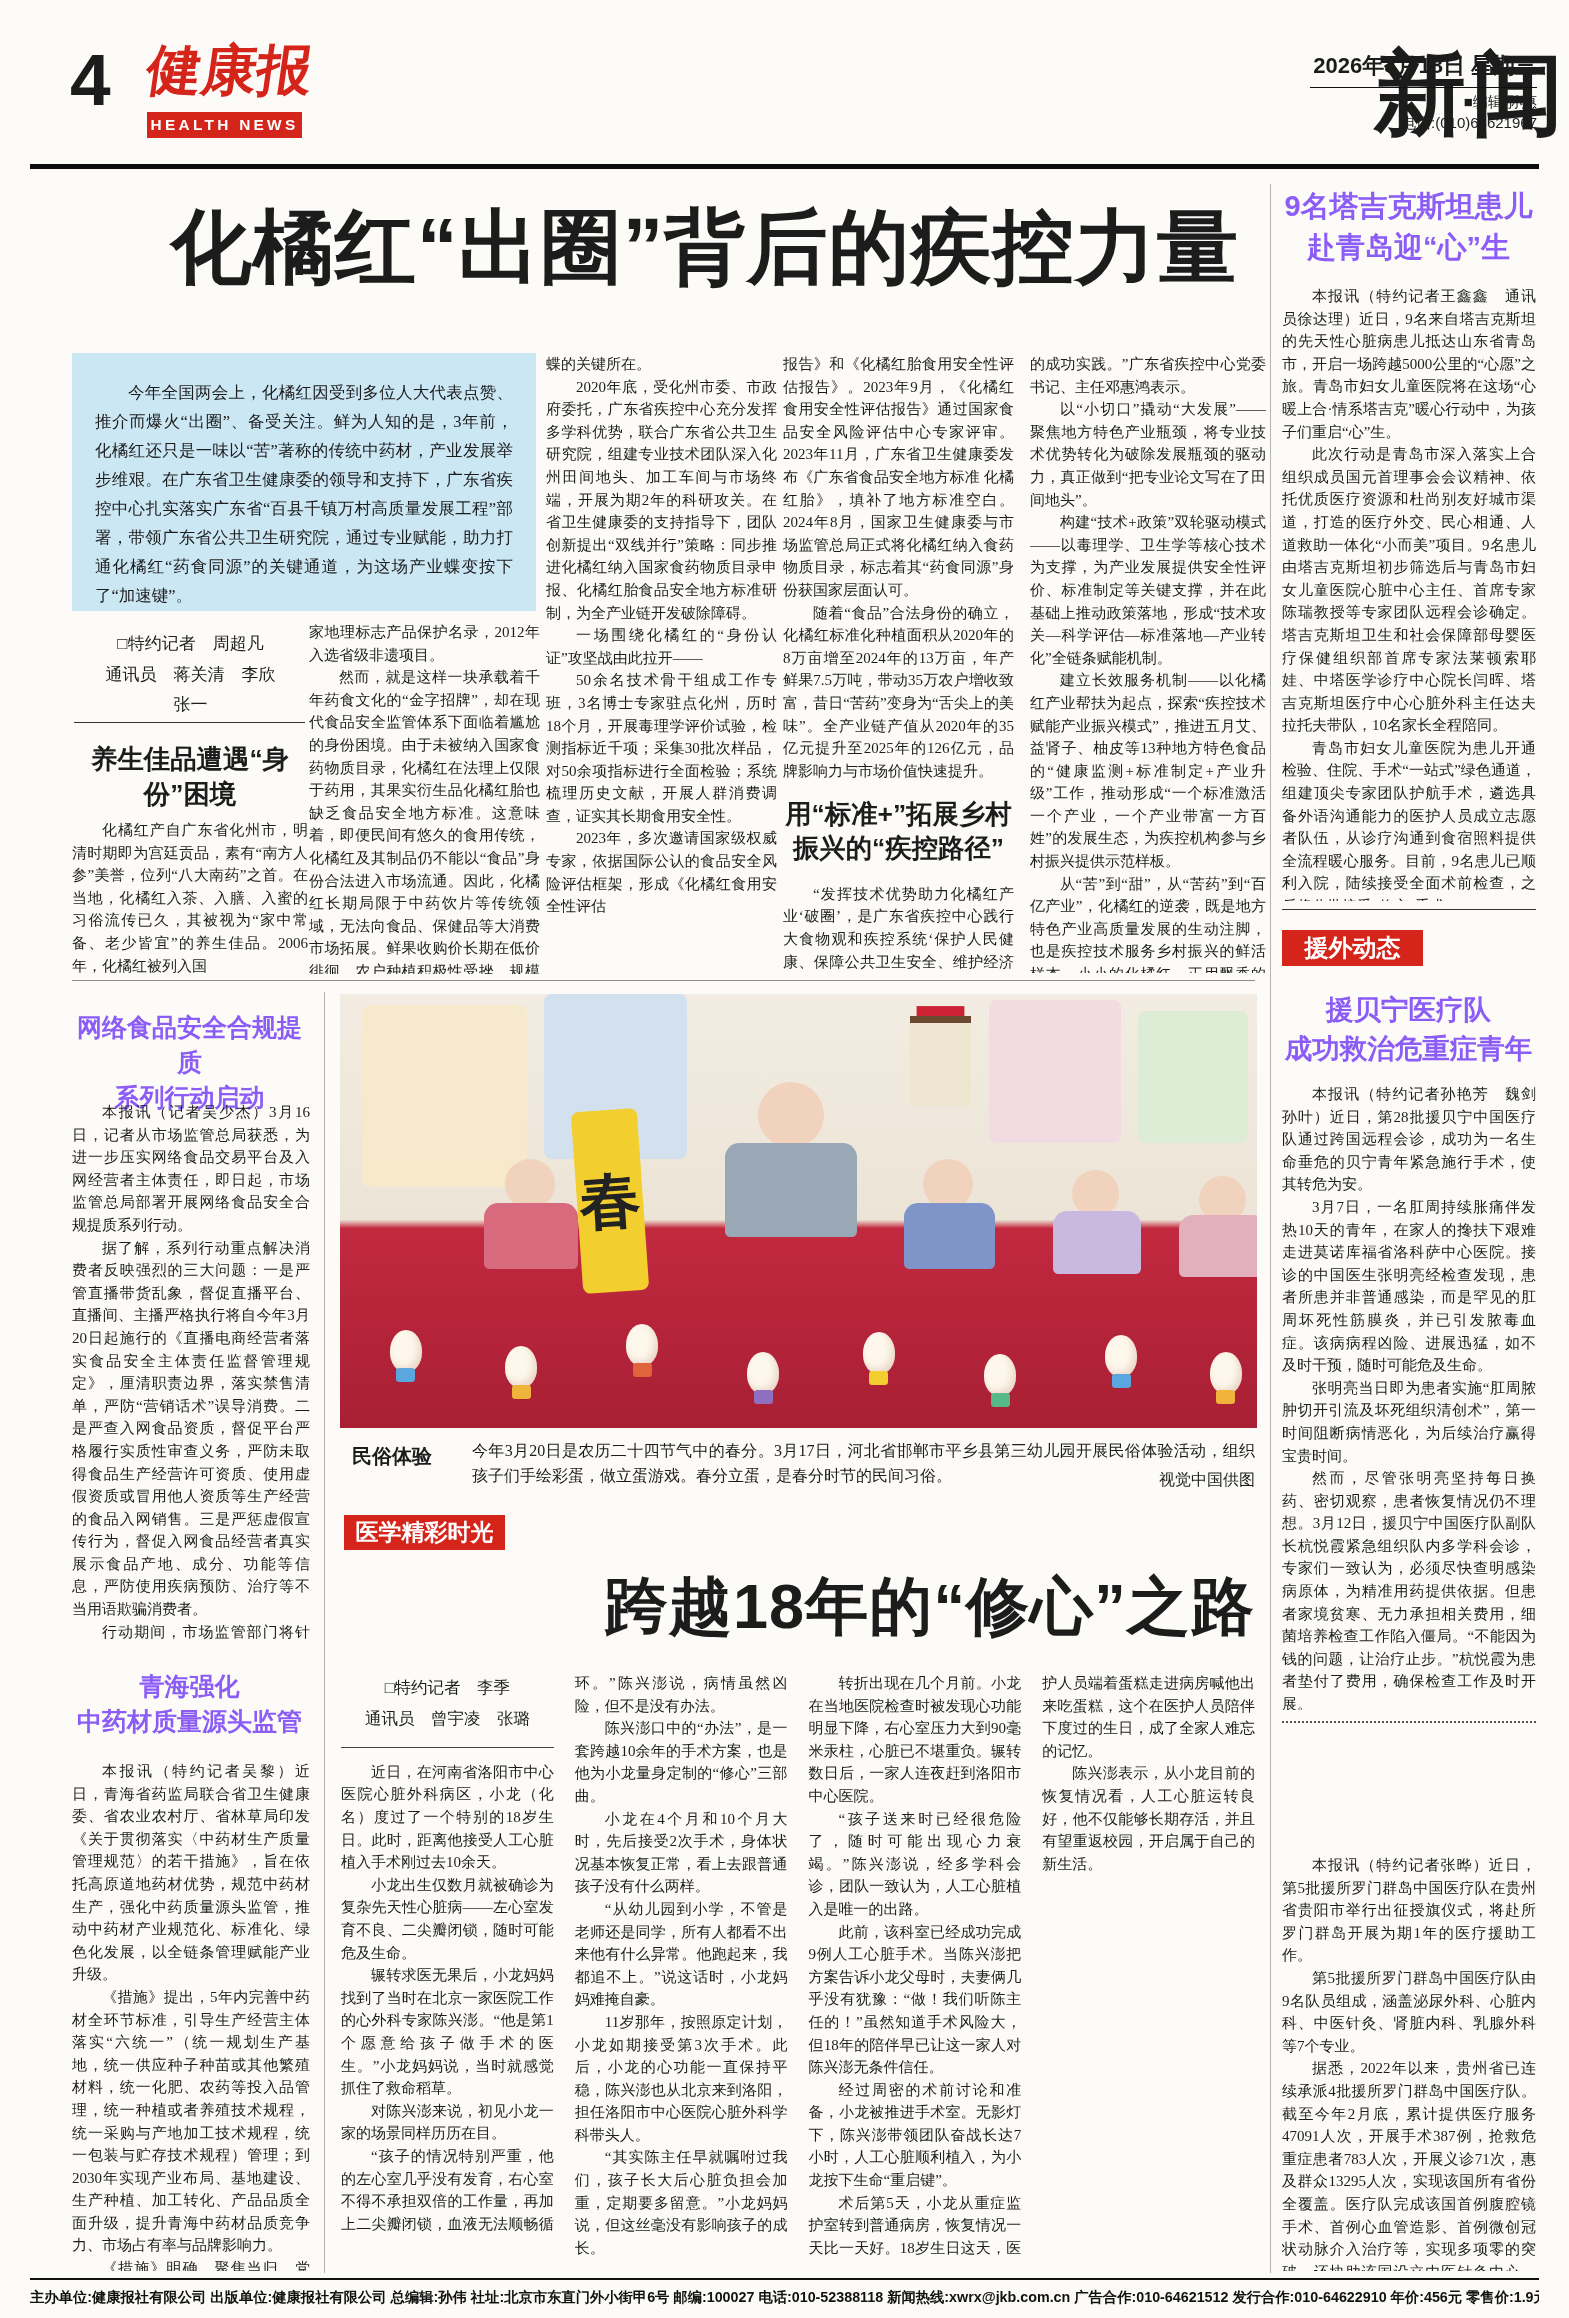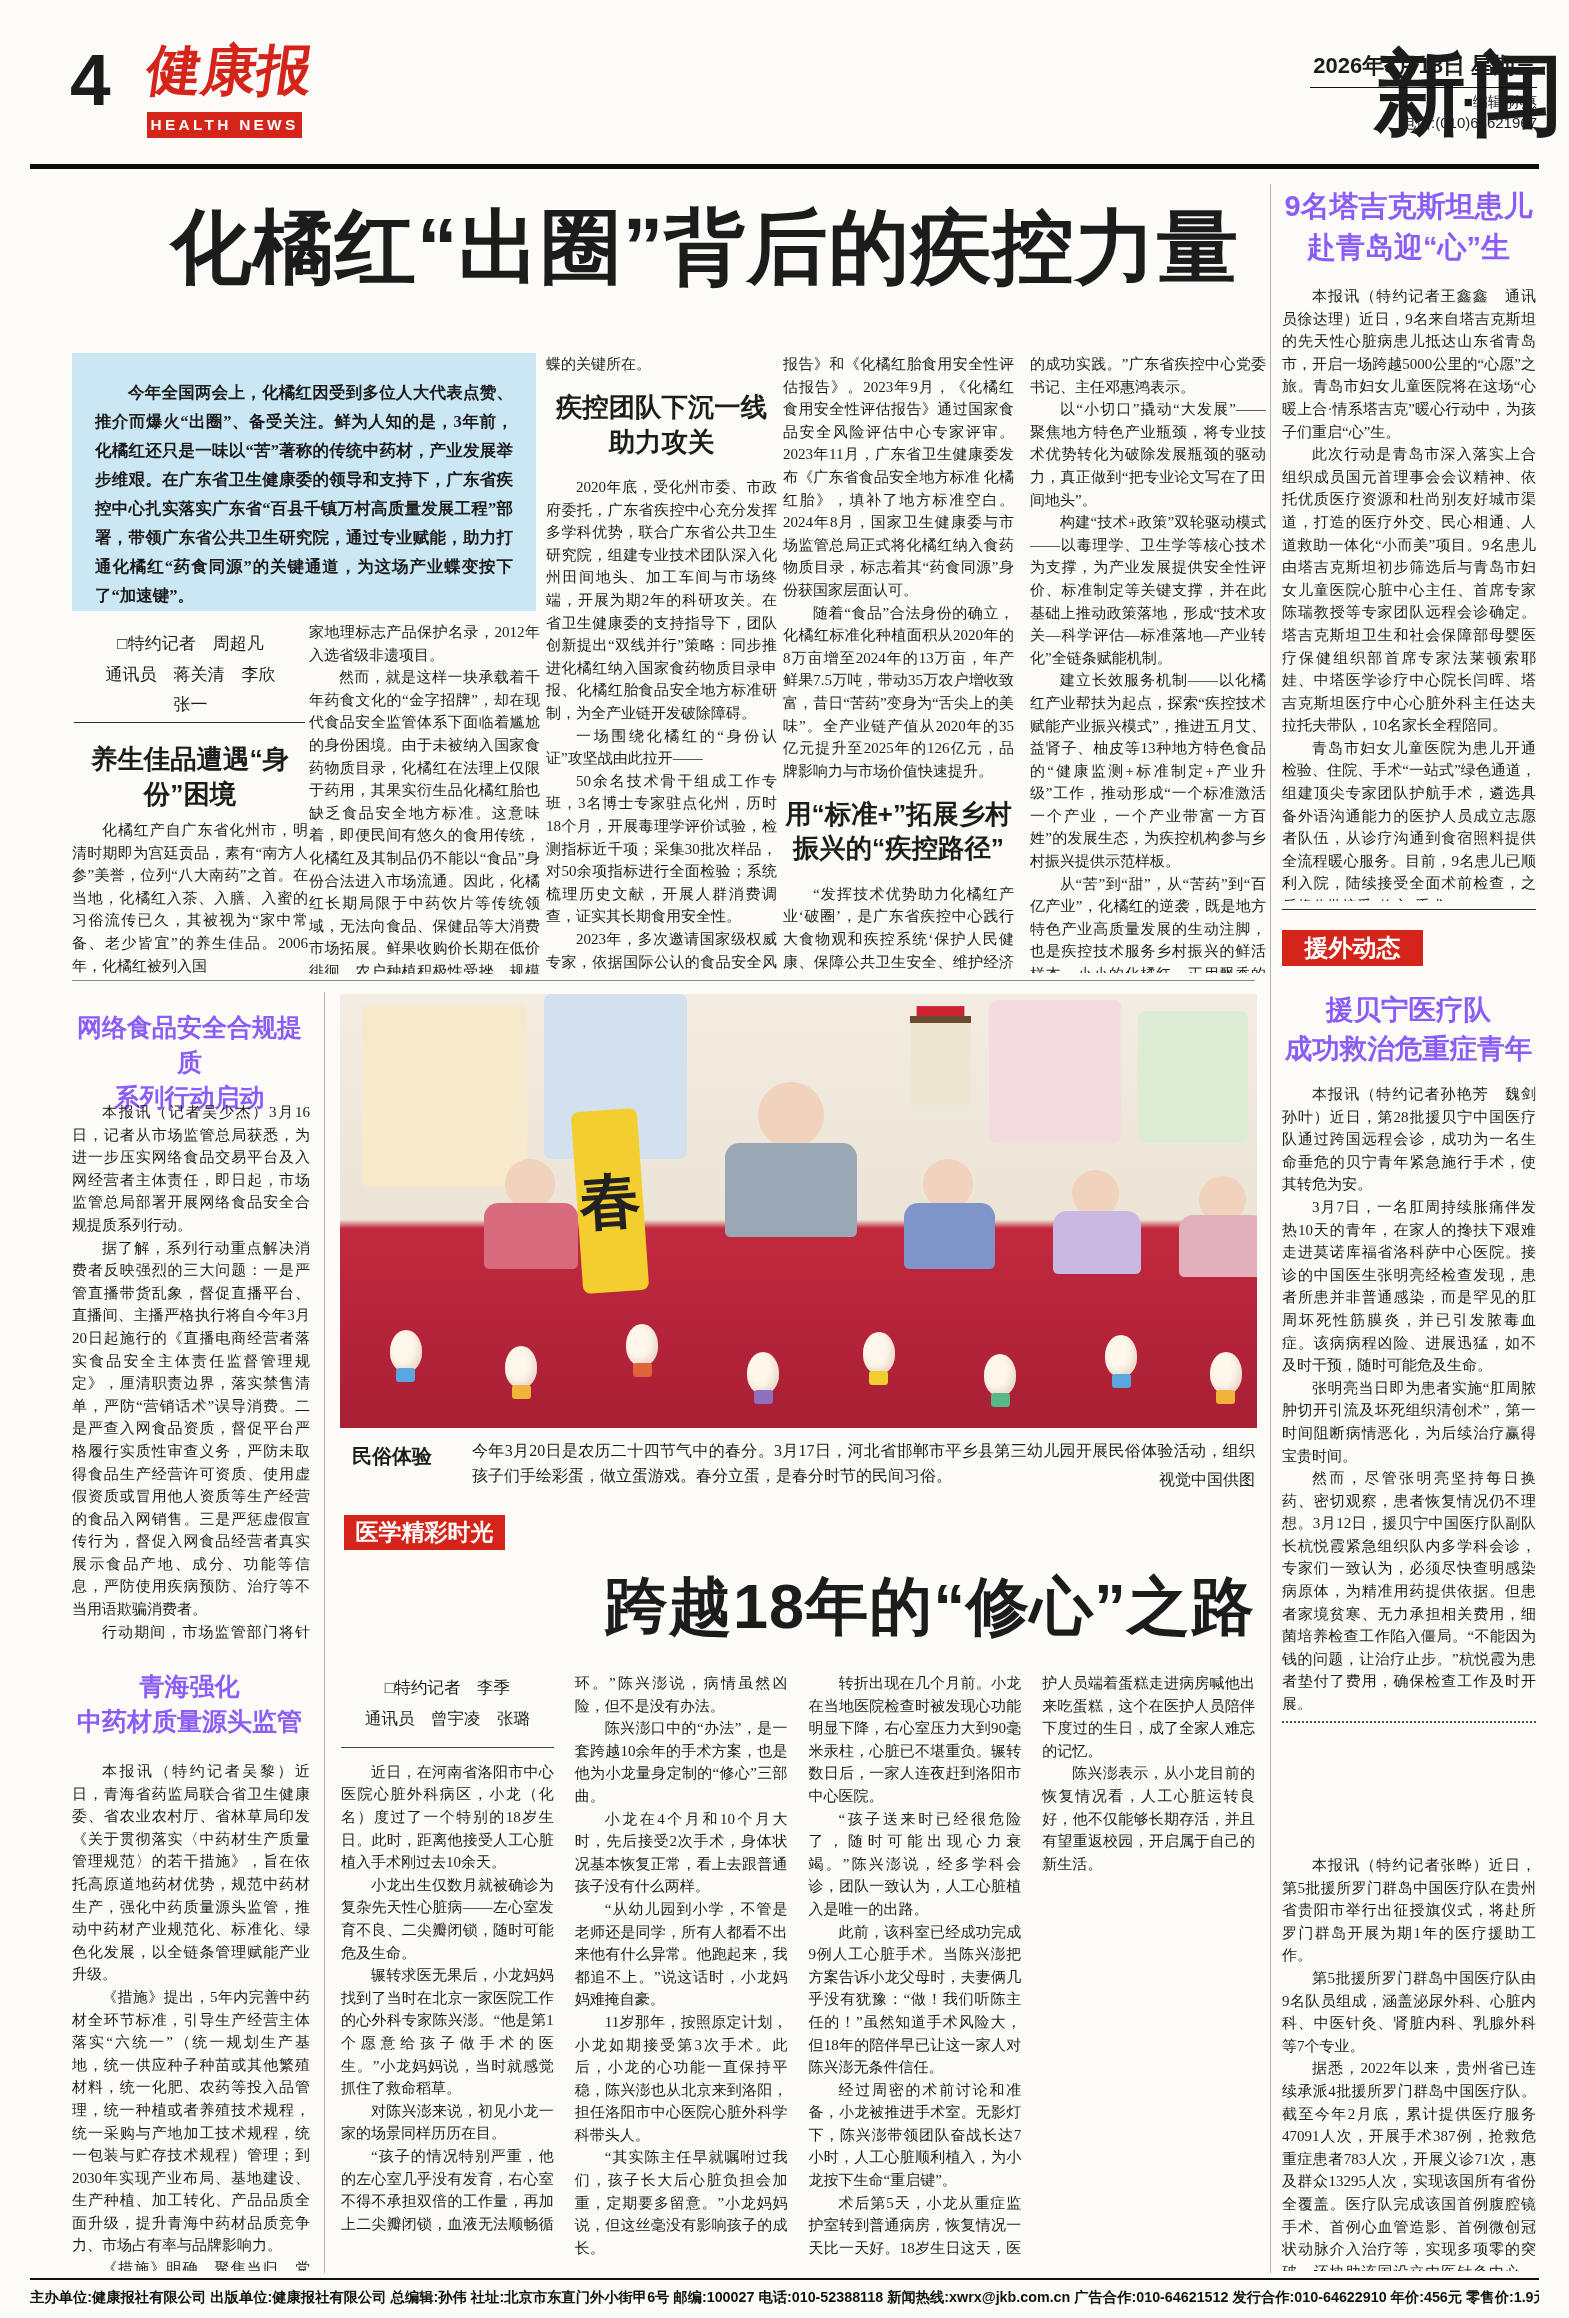--- a/index.html
+++ b/index.html
@@ -45,21 +45,21 @@
     <div style="height:1.7px;background:#111;margin:5.5px 0 4.4px;"></div>
     <div class="sans" style="font-size:15px;">■编辑/孙惠</div>
     <div class="sans" style="font-size:15px;margin-top:2.2px;">电话:(010)64621967</div>
   </div>
 
   <div class="abs" style="left:30px;top:164px;width:1509px;height:5px;background:#0d0d0d;"></div>
 
   <div class="abs sans ctr" style="left:83px;top:203px;width:1156px;font-size:81px;font-weight:900;letter-spacing:1.1px;line-height:1.1;">化橘红“出圈”背后的疾控力量</div>
 
   <div class="abs" style="left:72px;top:353px;width:464px;height:258px;background:#cbe7f4;box-sizing:border-box;padding:25px 23px 16.5px;">
-    <p class="para" style="font-size:16.5px;line-height:29px;text-align:justify;margin:0;font-weight:bold;">今年全国两会上，化橘红因受到多位人大代表点赞、推介而爆火“出圈”、备受关注。鲜为人知的是，3年前，化橘红还只是一味以“苦”著称的传统中药材，产业发展举步维艰。在广东省卫生健康委的领导和支持下，广东省疾控中心扎实落实广东省“百县千镇万村高质量发展工程”部署，带领广东省公共卫生研究院，通过专业赋能，助力打通化橘红“药食同源”的关键通道，为这场产业蝶变按下了“加速键”。</p>
+    <p class="para" style="font-size:16.5px;line-height:29px;text-align:justify;margin:0;">今年全国两会上，化橘红因受到多位人大代表点赞、推介而爆火“出圈”、备受关注。鲜为人知的是，3年前，化橘红还只是一味以“苦”著称的传统中药材，产业发展举步维艰。在广东省卫生健康委的领导和支持下，广东省疾控中心扎实落实广东省“百县千镇万村高质量发展工程”部署，带领广东省公共卫生研究院，通过专业赋能，助力打通化橘红“药食同源”的关键通道，为这场产业蝶变按下了“加速键”。</p>
   </div>
 
   <div class="abs byline" style="left:72px;top:621px;width:237px;margin-top:8px;">
     <div>□特约记者　周超凡</div>
     <div>通讯员　蒋关清　李欣</div>
     <div>张一</div>
   </div>
   <div class="abs rule" style="left:74px;top:722px;width:231px;height:1.1px;"></div>
 
   <div class="abs subhead" style="left:72px;top:742px;width:236px;margin:0;">养生佳品遭遇“身份”困境</div>
@@ -70,21 +70,20 @@
 
   <div class="abs body-col" style="left:309px;top:621px;width:231px;height:353px;">
     <p class="noind">家地理标志产品保护名录，2012年入选省级非遗项目。</p>
     <div>
         <p class="para">然而，就是这样一块承载着千年药食文化的“金字招牌”，却在现代食品安全监管体系下面临着尴尬的身份困境。由于未被纳入国家食药物质目录，化橘红在法理上仅限于药用，其果实衍生品化橘红胎也缺乏食品安全地方标准。这意味着，即便民间有悠久的食用传统，化橘红及其制品仍不能以“食品”身份合法进入市场流通。因此，化橘红长期局限于中药饮片等传统领域，无法向食品、保健品等大消费市场拓展。鲜果收购价长期在低价徘徊，农户种植积极性受挫，规模化种植难以推进，破解“能否作为食品”的合法身份困境，成为化橘红产业破茧成</p>
       </div>
   </div>
 
   <div class="abs body-col" style="left:546px;top:353px;width:231px;height:620px;">
     <p class="noind">蝶的关键所在。</p>
-    <div class="subhead">疾控团队下沉一线助力攻关</div>
     <div>
         <p class="para">2020年底，受化州市委、市政府委托，广东省疾控中心充分发挥多学科优势，联合广东省公共卫生研究院，组建专业技术团队深入化州田间地头、加工车间与市场终端，开展为期2年的科研攻关。在省卫生健康委的支持指导下，团队创新提出“双线并行”策略：同步推进化橘红纳入国家食药物质目录申报、化橘红胎食品安全地方标准研制，为全产业链开发破除障碍。</p>
         <p class="para">一场围绕化橘红的“身份认证”攻坚战由此拉开——</p>
         <p class="para">50余名技术骨干组成工作专班，3名博士专家驻点化州，历时18个月，开展毒理学评价试验，检测指标近千项；采集30批次样品，对50余项指标进行全面检验；系统梳理历史文献，开展人群消费调查，证实其长期食用安全性。</p>
         <p class="para">2023年，多次邀请国家级权威专家，依据国际公认的食品安全风险评估框架，形成《化橘红食用安全性评估</p>
       </div>
   </div>
 
   <div class="abs body-col" style="left:783px;top:353px;width:231px;height:620px;">
     <p class="noind">报告》和《化橘红胎食用安全性评估报告》。2023年9月，《化橘红食用安全性评估报告》通过国家食品安全风险评估中心专家评审。2023年11月，广东省卫生健康委发布《广东省食品安全地方标准 化橘红胎》，填补了地方标准空白。2024年8月，国家卫生健康委与市场监管总局正式将化橘红纳入食药物质目录，标志着其“药食同源”身份获国家层面认可。</p>

